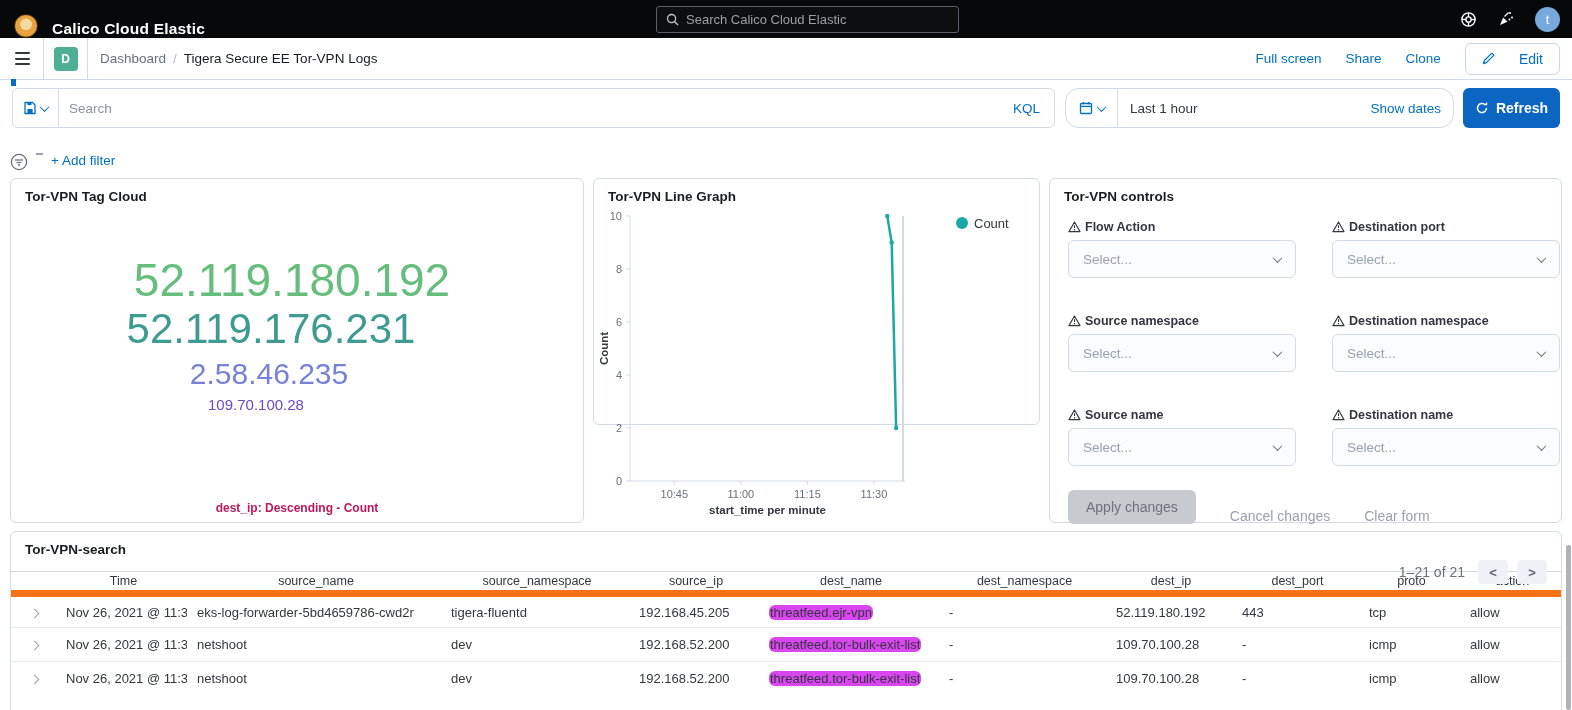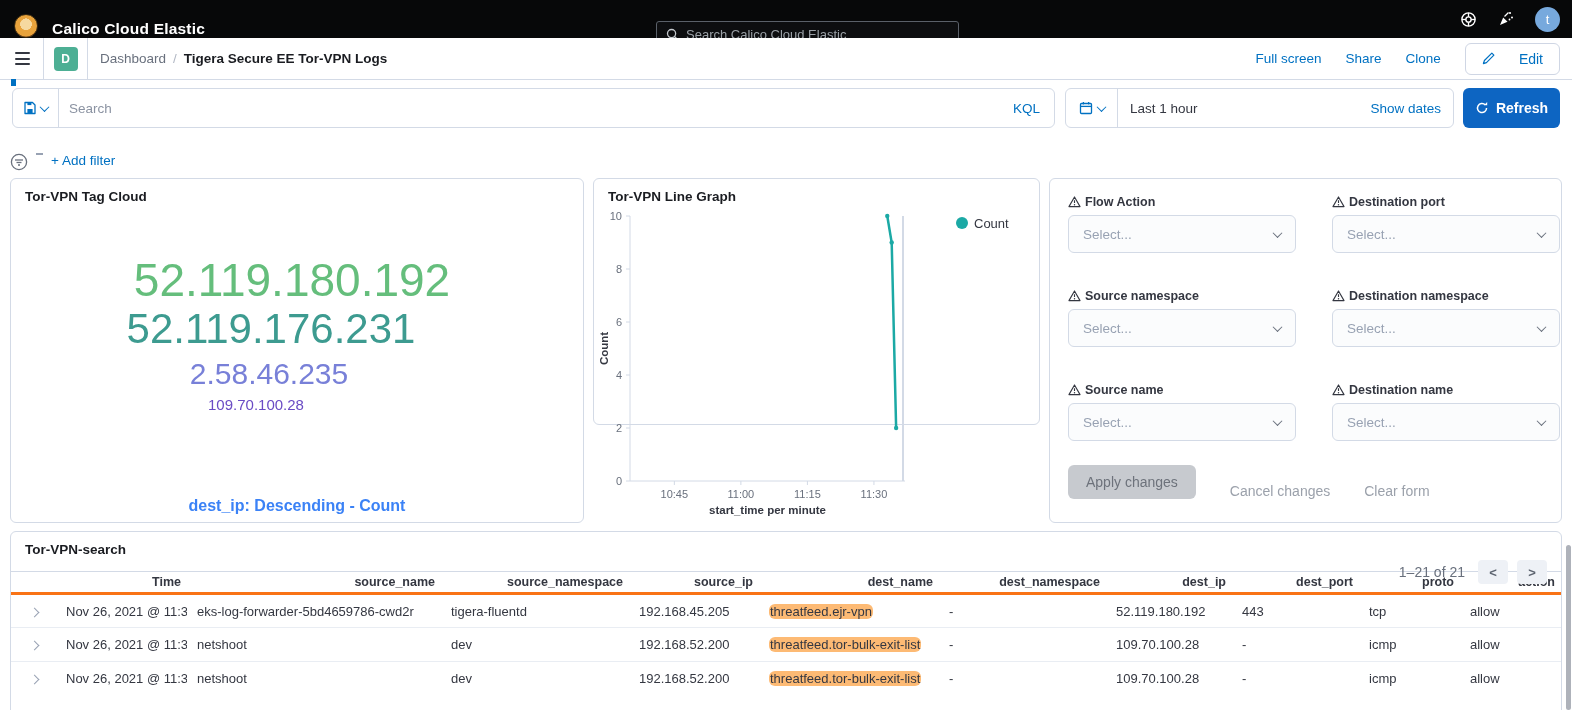--- a/index.html
+++ b/index.html
@@ -5,21 +5,21 @@
   * { margin:0; padding:0; box-sizing:border-box; }
   html,body { width:1572px; height:710px; overflow:hidden; background:#fff;
     font-family:"Liberation Sans", sans-serif; color:#343741; }
 
   
   .topbar { position:absolute; left:0; top:0; width:1572px; height:38px; background:#070809;
     display:flex; align-items:flex-end; }
   .logo { width:24px; height:24px; border-radius:50%; margin-left:14px; position:relative; overflow:hidden;
     background:radial-gradient(circle at 50% 42%, #f6d9a0 0 34%, #e8a33c 35% 70%, #b5742a 71%); border:1px solid #3a2b12;}
   .app-title { color:#fff; font-size:15.5px; font-weight:700; margin-left:14px; letter-spacing:.2px; }
-  .hdr-search { position:absolute; left:656px; top:21px; width:303px; height:27px; border:1px solid #5a6069;
+  .hdr-search { position:absolute; left:656px; top:6px; width:303px; height:27px; border:1px solid #5a6069;
     border-radius:3px; display:flex; align-items:center; background:#0d0e10; }
   .hdr-search input { background:transparent; border:none; outline:none; color:#c5c9ce; font-size:13px; width:250px;
     font-family:"Liberation Sans", sans-serif; }
   .hdr-search input::placeholder { color:#9aa0a6; }
   .mag { margin:0 7px 0 9px; }
   .hdr-right { position:absolute; right:12px; top:0; height:38px; display:flex; align-items:center; gap:20px; }
   .avatar { width:25px; height:25px; border-radius:50%; background:#77a9dd; color:#fff; font-size:13px;
     display:flex; align-items:center; justify-content:center; }
 
   
@@ -27,38 +27,38 @@
     border-bottom:1px solid #d3dae6; display:flex; align-items:center; }
   .burger { width:44px; height:42px; display:flex; flex-direction:column; justify-content:center; gap:3.5px;
     padding-left:15px; border-right:1px solid #d3dae6; cursor:pointer; }
   .burger span { width:15px; height:2px; background:#343741; border-radius:1px; }
   .dbadge-wrap { width:44px; height:42px; display:flex; align-items:center; justify-content:center; border-right:1px solid #d3dae6; }
   .dbadge { width:24px; height:24px; border-radius:4px; background:#4daf94; color:#fff; font-weight:700;
     font-size:12px; display:flex; align-items:center; justify-content:center; }
   .crumbs { margin-left:12px; font-size:13.5px; display:flex; align-items:center; gap:7px; }
   .crumb-root { color:#69707d; }
   .crumb-sep { color:#b2b8c4; }
-  .crumb-cur { font-weight:700; color:#1a1c21; }
+  .crumb-cur { font-weight:400; color:#1a1c21; }
   .nav-actions { position:absolute; right:12px; display:flex; align-items:center; gap:24px; }
   .nav-link { color:#0071c2; font-size:13.5px; cursor:pointer; }
   .edit-btn { border:1px solid #cfd6e4; border-radius:6px; background:#fff; color:#0071c2; font-size:14px;
     height:32px; padding:0 16px; display:flex; align-items:center; gap:24px; cursor:pointer; font-weight:500; }
   .page-tick { position:absolute; left:11px; top:79px; width:5px; height:7px; background:#0071c2; }
 
   
   .query-row { position:absolute; left:12px; top:88px; width:1548px; height:40px; display:flex; }
   .query-bar { width:1043px; height:40px; border:1px solid #d3dae6; border-radius:6px; background:#fff;
     display:flex; align-items:center; }
   .sq-btn { width:46px; height:100%; border-right:1px solid #d3dae6; display:flex; align-items:center;
     justify-content:center; gap:4px; cursor:pointer; }
   .query-bar input { flex:1; border:none; outline:none; font-size:13.5px; margin-left:10px; color:#343741;
     font-family:"Liberation Sans", sans-serif; }
   .query-bar input::placeholder { color:#8b93a2; }
   .kql { color:#0071c2; font-size:13.5px; font-weight:500; margin-right:14px; cursor:pointer; }
-  .datepicker { margin-left:10px; width:389px; height:40px; border:1px solid #d3dae6; border-radius:6px;
+  .datepicker { margin-left:10px; width:389px; height:40px; border:1px solid #d3dae6; border-radius:14px;
     background:#fff; display:flex; align-items:center; }
   .cal-btn { width:52px; height:100%; border-right:1px solid #d3dae6; display:flex; align-items:center;
     justify-content:center; gap:5px; cursor:pointer; }
   .timerange { font-size:13.5px; margin-left:12px; color:#343741; flex:1; }
   .showdates { color:#0071c2; font-size:13.5px; margin-right:12px; cursor:pointer; white-space:nowrap; }
   .refresh-btn { margin-left:9px; width:97px; height:40px; background:#0d65c2; border:none; border-radius:6px;
     color:#fff; font-size:14px; font-weight:600; display:flex; align-items:center; justify-content:center;
     gap:7px; cursor:pointer; }
 
   
@@ -66,21 +66,21 @@
   .filter-dash { width:7px; height:1.6px; background:#98a2b3; }
   .addfilter { color:#0071c2; font-size:13.5px; cursor:pointer; }
 
   
   .panel { position:absolute; background:#fff; border:1px solid #d3dae6; border-radius:6px; }
   .panel-title { font-size:13.5px; font-weight:700; color:#1a1c21; padding:10px 14px 0 14px; }
   #panel-tagcloud { left:10px;  top:178px; width:574px; height:345px; }
   #panel-line     { left:593px; top:178px; width:447px; height:247px; }
   #panel-controls { left:1049px;top:178px; width:513px; height:345px; }
   .tag { position:absolute; left:50%; white-space:nowrap; font-weight:400; cursor:pointer; }
-  .tc-footer { position:absolute; bottom:7px; width:100%; text-align:center; font-size:16px; font-weight:700; color:#3b82f6; }
+  .tc-footer { position:absolute; bottom:7px; width:100%; text-align:center; font-size:12px; font-weight:700; color:#be185d; }
 
   
   .ctrl-grid { display:grid; grid-template-columns:228px 228px; column-gap:26px; row-gap:24px;
     padding:16px 18px 0 18px;gap:36px; }
   .ctrl-label { font-size:12.5px; font-weight:700; color:#343741; display:flex; align-items:center; gap:4px; margin-bottom:6px; }
   .select-box { height:38px; border:1px solid #d3dae6; border-radius:6px; background:#fbfcfd;
     display:flex; align-items:center; justify-content:space-between; padding:0 14px; cursor:pointer; }
   .select-ph { color:#98a2b3; font-size:13.5px; }
   .chev { display:inline-block; width:7px; height:7px; border-right:1.7px solid #69707d;
     border-bottom:1.7px solid #69707d; transform:rotate(45deg) translate(-1px,-1px); }
@@ -90,28 +90,28 @@
     font-size:14px; font-weight:500; }
   .ghost-btn { background:none; border:none; color:#9ba1ab; font-size:14px; cursor:pointer; }
 
   
   #panel-table { left:10px; top:531px; width:1552px; height:186px; border-radius:6px 6px 0 0; }
   .pagination { position:absolute; right:14px; top:28px; display:flex; align-items:center; gap:9px; }
   .pag-label { color:#69707d; font-size:14px; margin-right:4px; }
   .pag-btn { width:30px; height:24px; background:#eef1f6; border:none; border-radius:4px; color:#5d6470;
     font-size:13px; font-weight:700; cursor:pointer; display:flex; align-items:center; justify-content:center; }
   table.logs { border-collapse:collapse; table-layout:fixed; width:1550px; margin-top:14px; }
-  table.logs th { font-size:12.5px; font-weight:700; color:#343741; text-align:right; height:22px;
-    border-top:1px solid #d3dae6; border-bottom:3px solid #f97316; padding:0 6px 0 10px; cursor:pointer; }
+  table.logs th { font-size:12.5px; font-weight:400; color:#343741; text-align:center; height:22px;
+    border-top:1px solid #d3dae6; border-bottom:7px solid #f97316; padding:0 6px 0 10px; cursor:pointer; }
   table.logs td { font-size:13px; color:#343741; height:34px; padding:0 6px 0 10px; border-top:1px solid #e9edf3;
     white-space:nowrap; overflow:hidden; }
   table.logs tr:first-child td { border-top:none; }
   .row-chev { display:inline-block; width:7px; height:7px; border-right:1.7px solid #98a2b3;
     border-top:1.7px solid #98a2b3; transform:rotate(45deg); margin-left:10px; cursor:pointer; }
-  mark.hl { background:#fdba74; color:#343741; padding:0 1px;border-radius:6px; }
+  mark.hl { background:#d946ef; color:#343741; padding:0 1px;border-radius:6px; }
 
   .scroll-thumb { position:absolute; right:1px; top:545px; width:5px; height:165px; background:#aeb2ba; border-radius:3px; }
   svg text { font-family:"Liberation Sans", sans-serif; }
 </style>
 </head>
 <body>
 
 <div class="topbar">
   <div class="logo"></div>
   <div class="app-title">Calico Cloud Elastic</div>
@@ -260,20 +260,21 @@
       <circle cx="297.69354838709677" cy="35.5" r="2.2" fill="#1BA9A5"></circle>
       <circle cx="302.1290322580645" cy="221" r="2.2" fill="#1BA9A5"></circle>
       <text x="14" y="141.5" text-anchor="middle" font-size="11.5" font-weight="bold" fill="#343741" transform="rotate(-90 14 141.5)">Count</text>
       <text x="173.5" y="307" text-anchor="middle" font-size="11.5" font-weight="bold" fill="#343741">start_time per minute</text>
       <circle cx="368" cy="16" r="6" fill="#1BA9A5"></circle>
       <text x="380" y="20.5" font-size="13" fill="#343741">Count</text>
     </svg>
 </div>
 
 <div class="panel" id="panel-controls">
+  <div class="panel-title">Tor-VPN controls</div>
   <div class="ctrl-grid" id="ctrl-grid">
       <div>
         <div class="ctrl-label">
           <svg width="13" height="12" viewBox="0 0 14 13">
             <path d="M7 1 L13 11.5 L1 11.5 Z" fill="none" stroke="#343741" stroke-width="1.2" stroke-linejoin="round"></path>
             <line x1="7" y1="4.6" x2="7" y2="7.6" stroke="#343741" stroke-width="1.2"></line>
             <circle cx="7" cy="9.6" r="0.8" fill="#343741"></circle>
           </svg>
           <span>Flow Action</span>
         </div>

